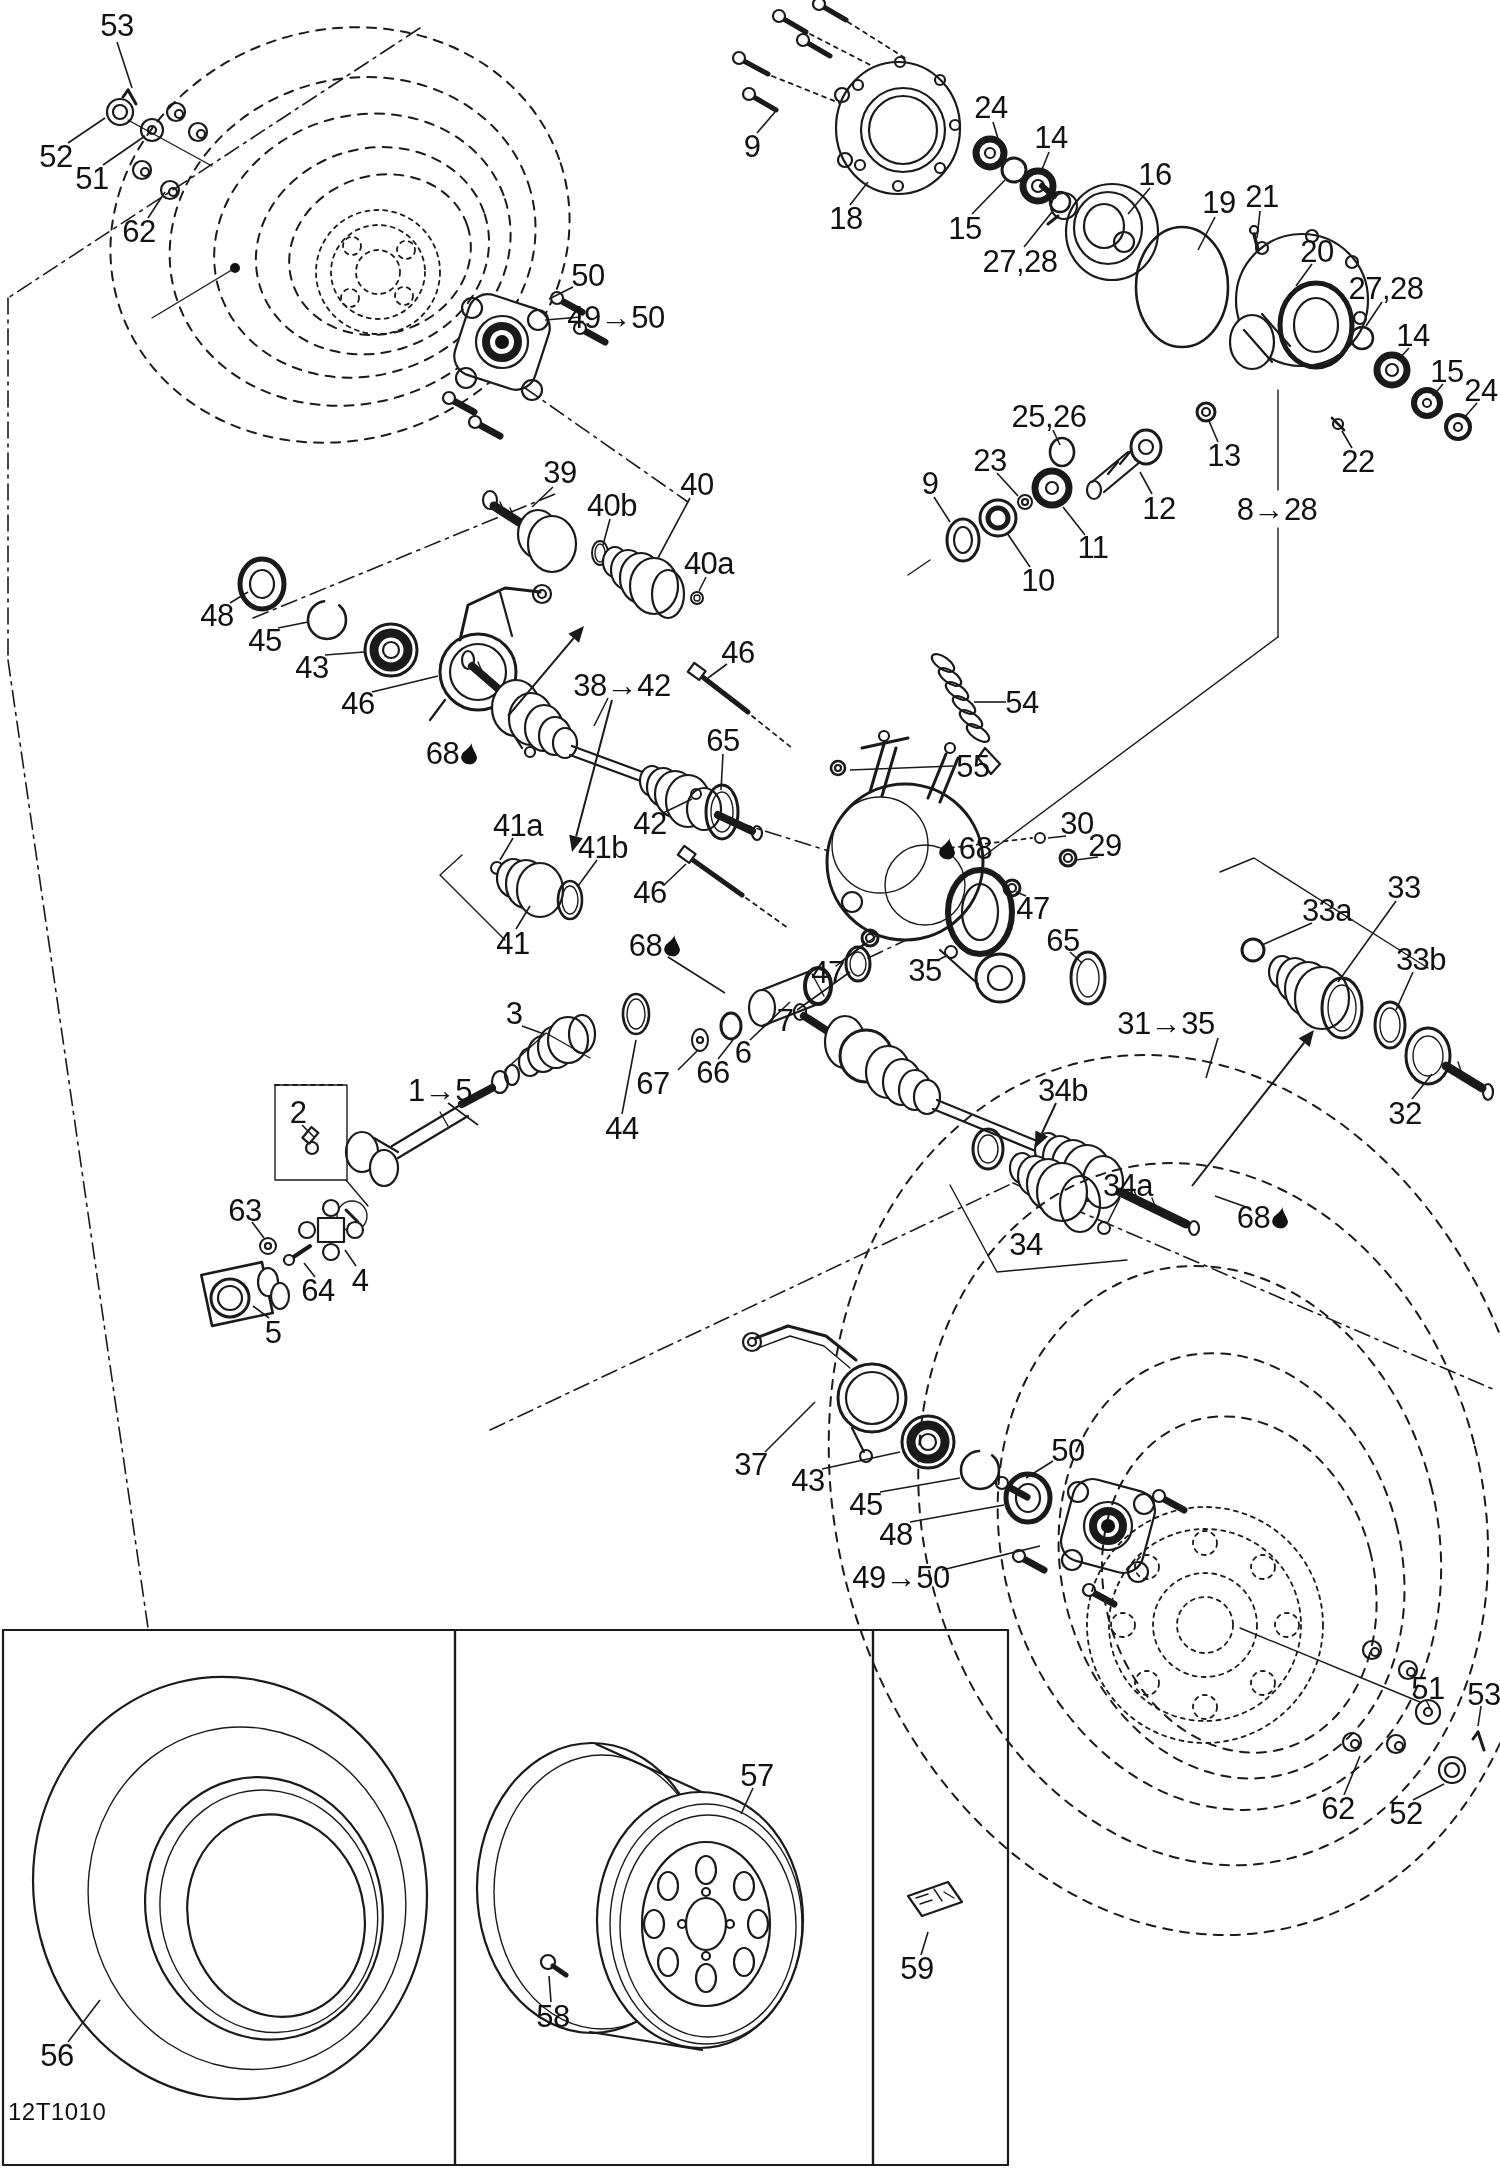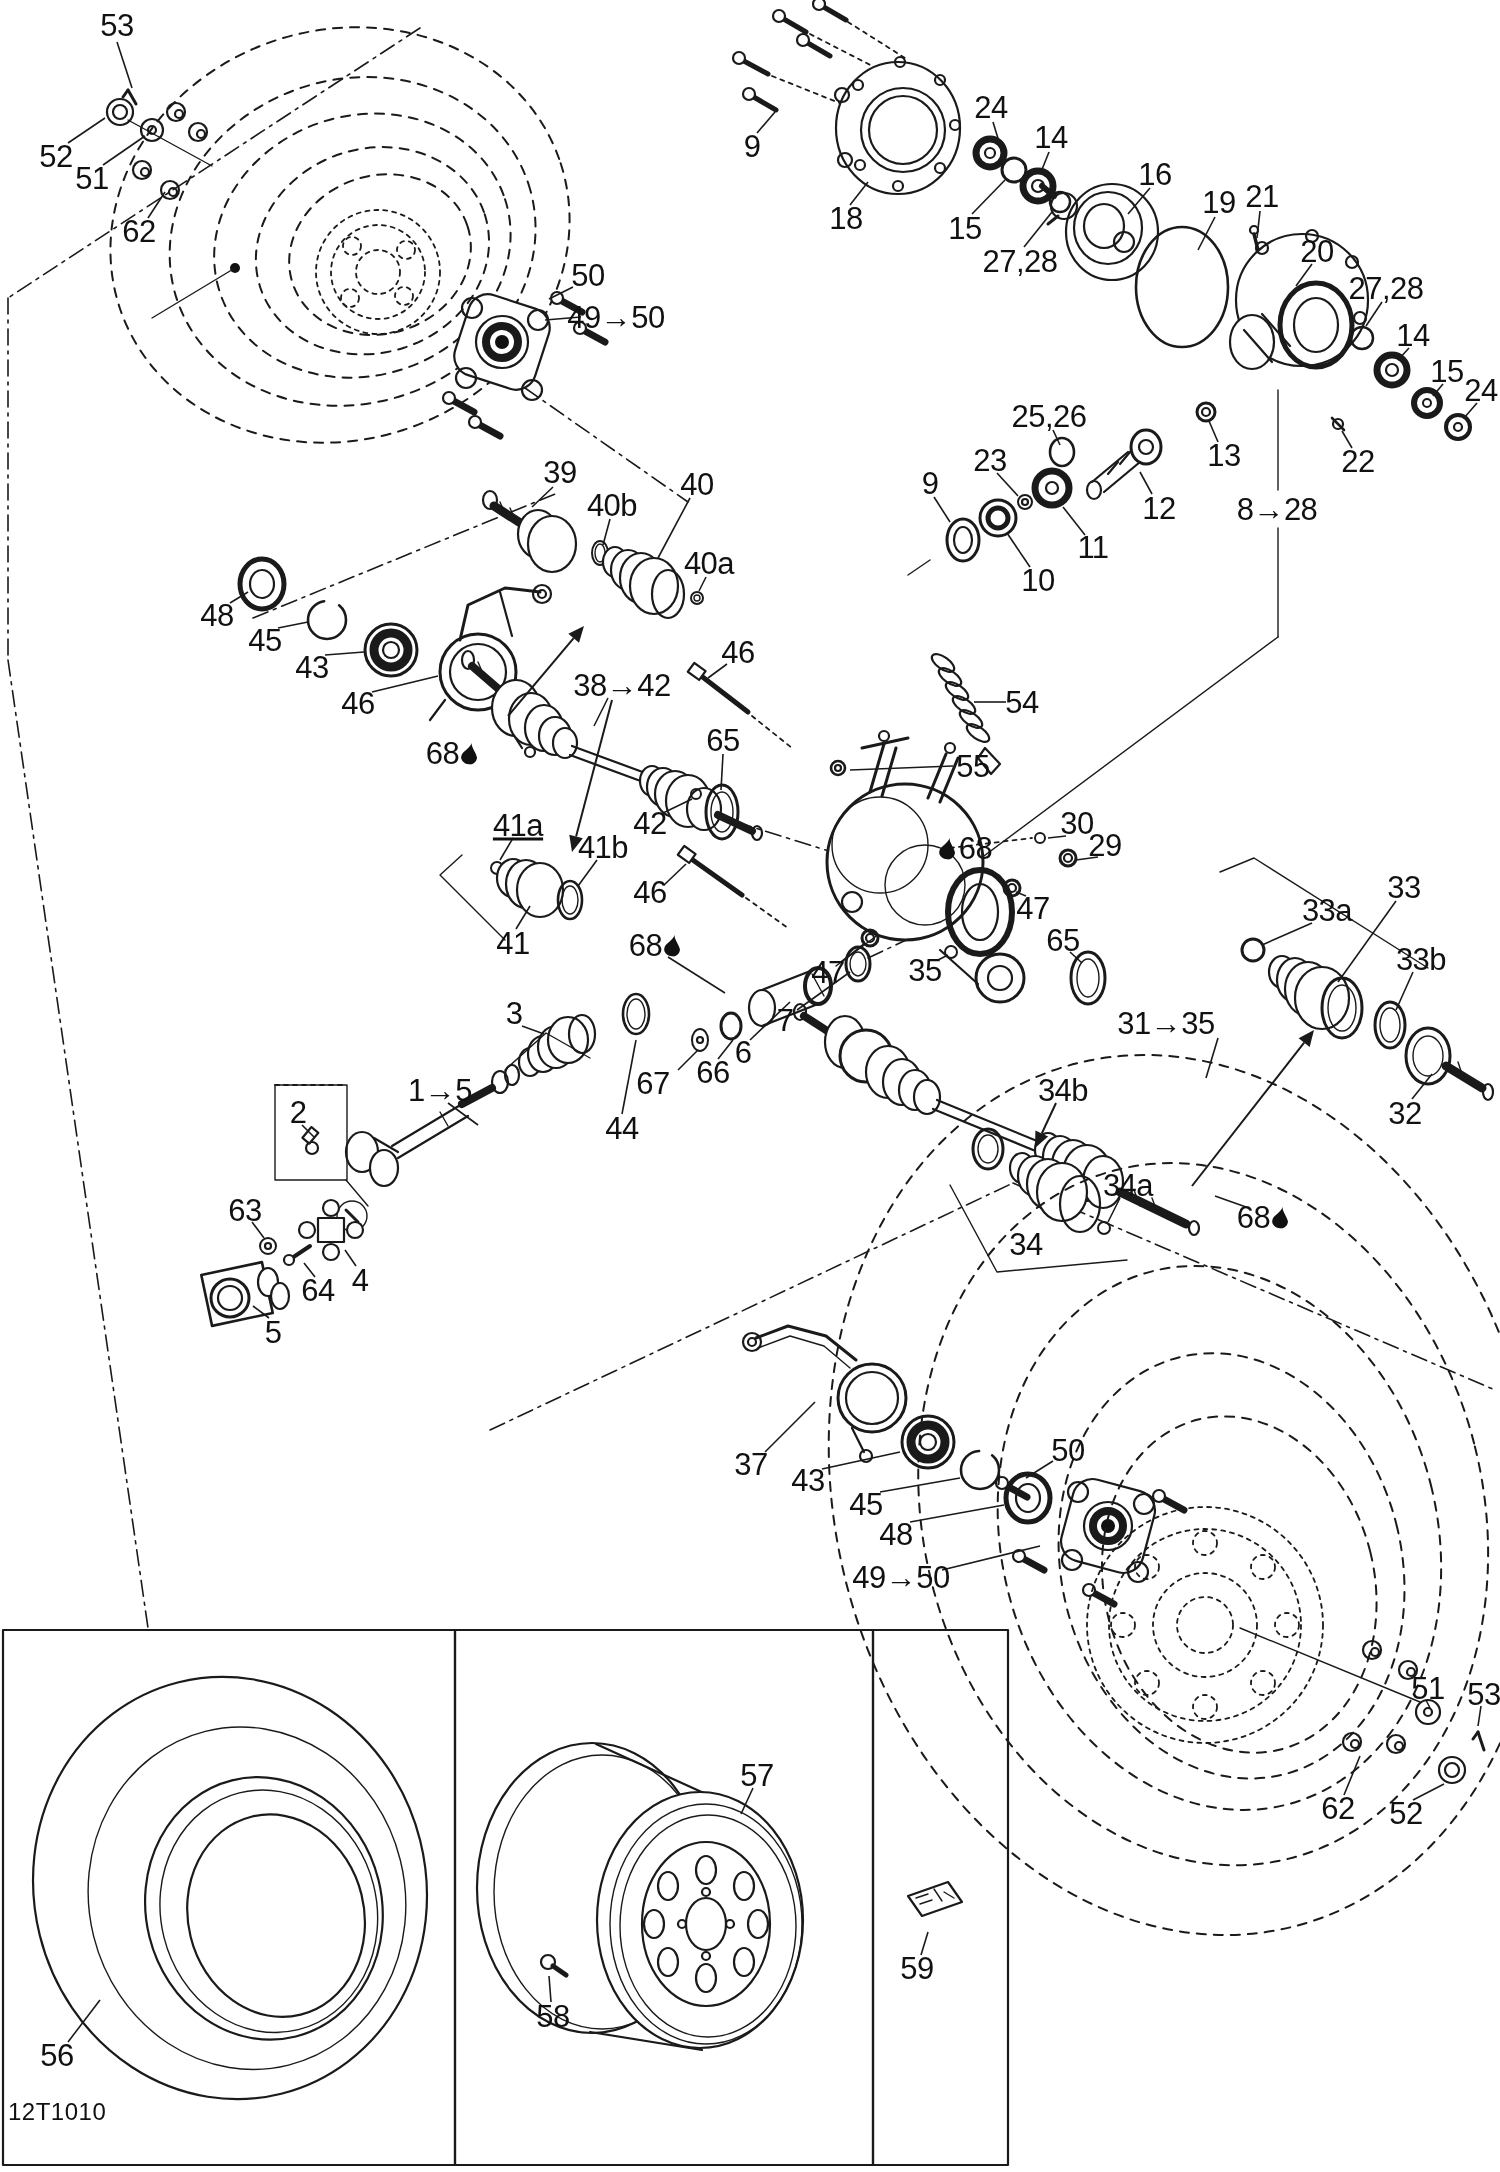--- a/index.html
+++ b/index.html
@@ -797,21 +797,21 @@
       </div>
       <div class="callout" style="left: 1022px; top: 702px;">
         <span>54</span>
       </div>
       <div class="callout" style="left: 973px; top: 766px;">
         <span>55</span>
       </div>
       <div class="callout" style="left: 650px; top: 823px;">
         <span>42</span>
       </div>
-      <div class="callout" style="left: 518px; top: 825px; text-decoration: underline;">
+      <div class="callout" style="left: 518px; top: 825px;">
         <span>41a</span>
       </div>
       <div class="callout" style="left: 603px; top: 847px;">
         <span>41b</span>
       </div>
       <div class="callout" style="left: 513px; top: 943px;">
         <span>41</span>
       </div>
       <div class="callout" style="left: 650px; top: 892px;">
         <span>46</span>

